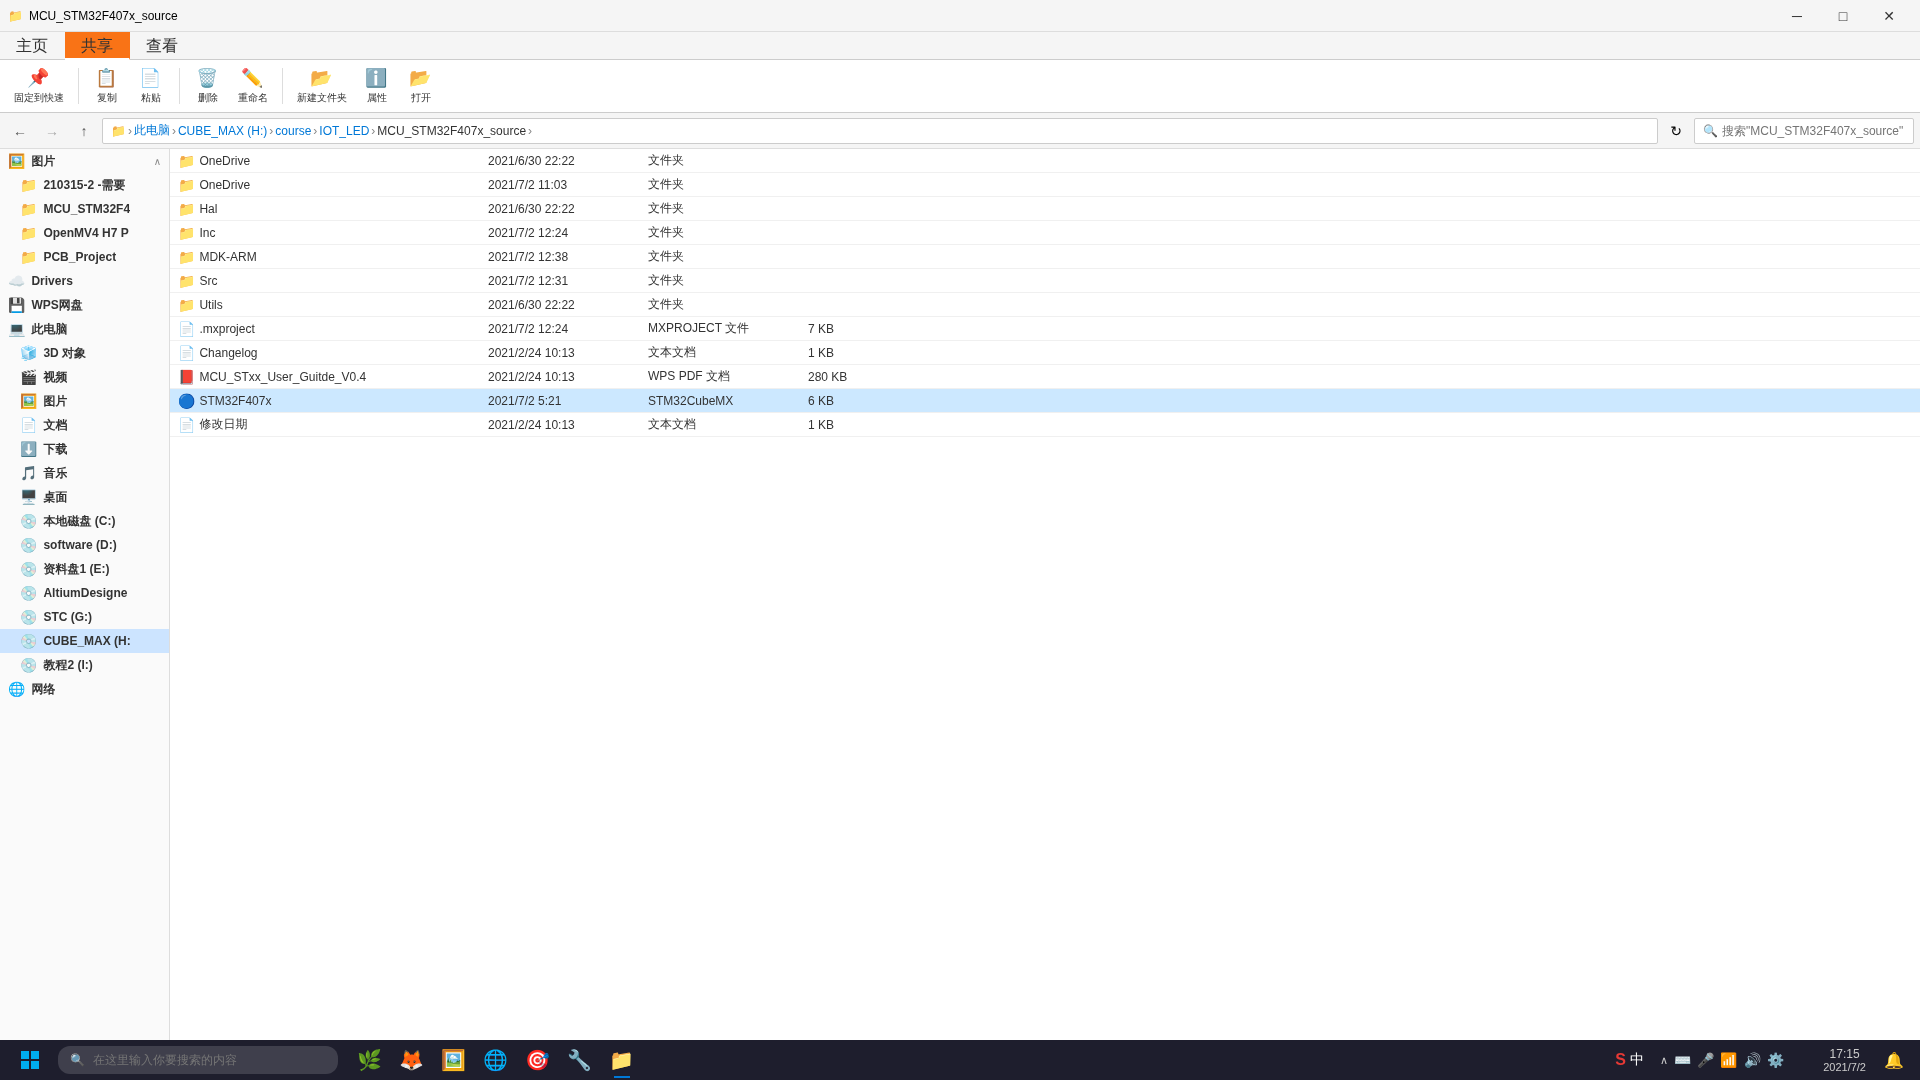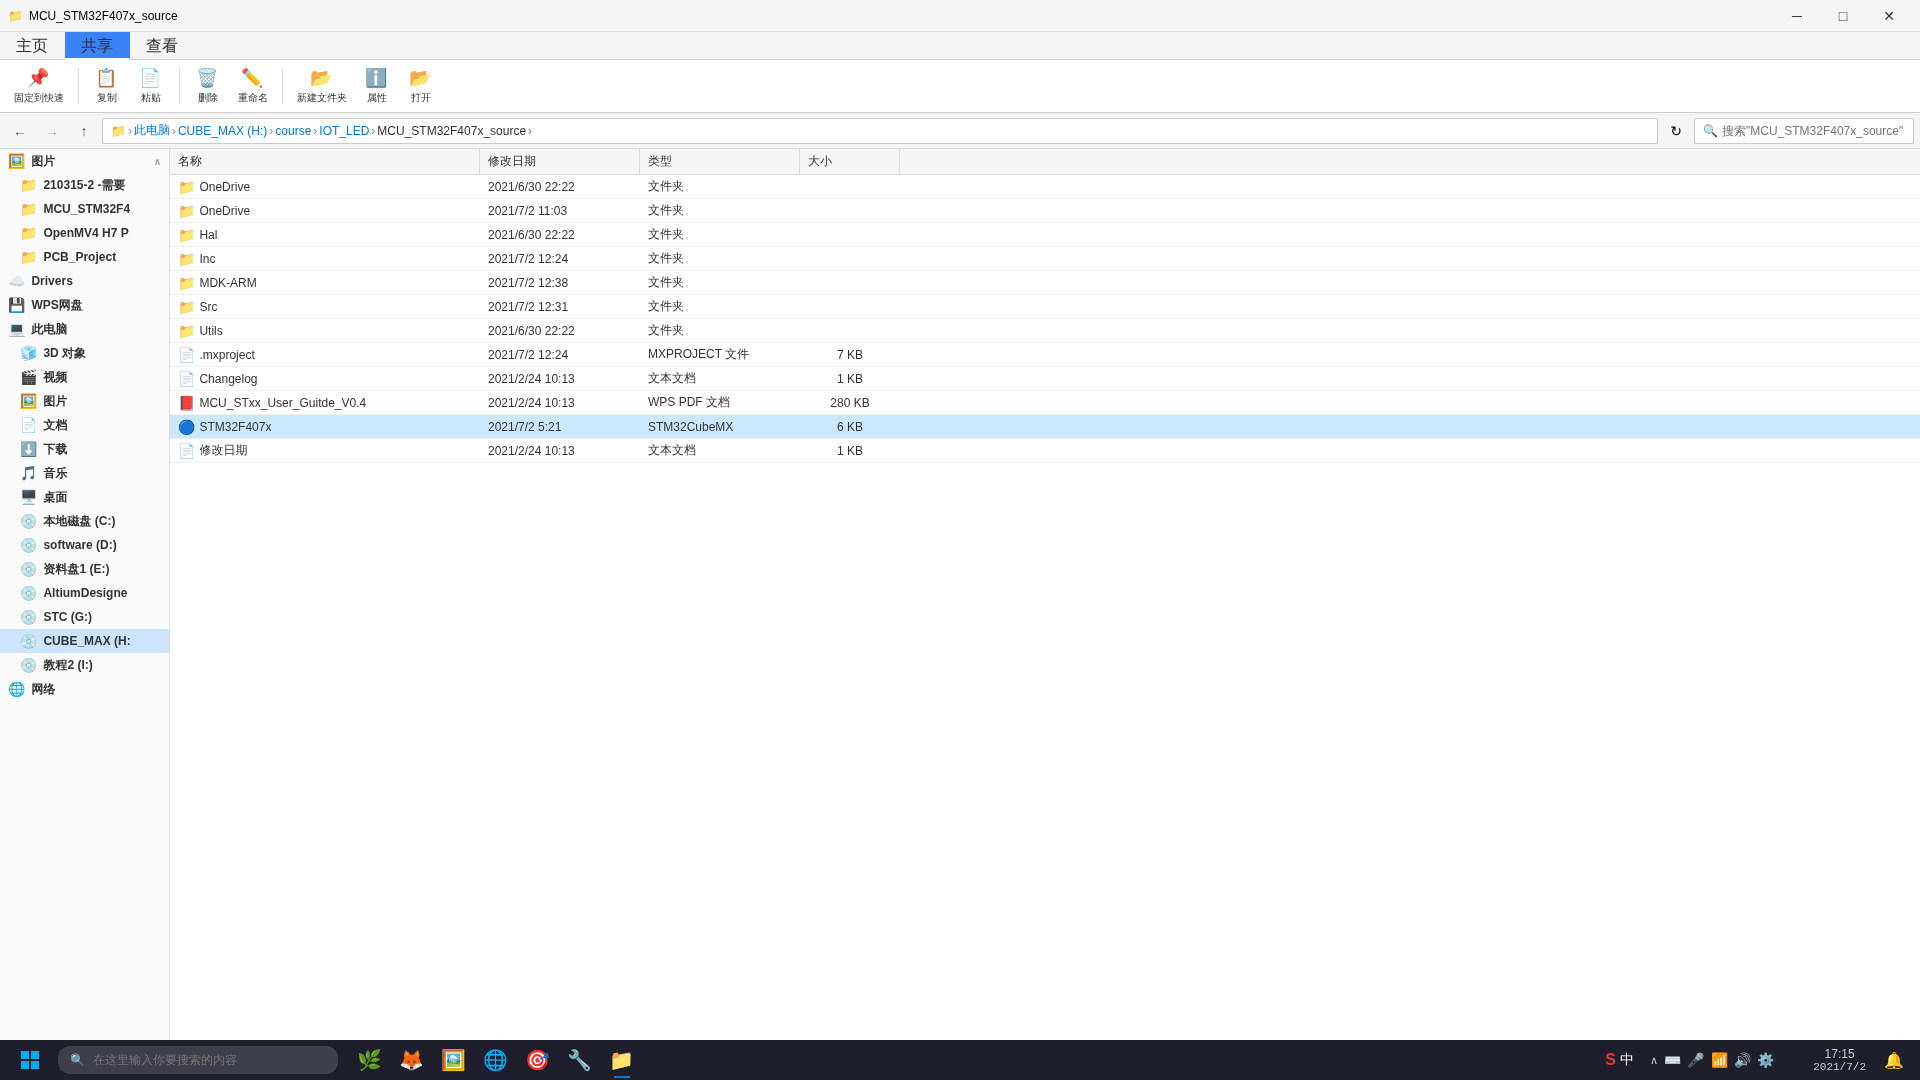--- a/index.html
+++ b/index.html
@@ -15,21 +15,21 @@
     .title-bar-controls { display: flex; gap: 0; }
     .title-btn { width: 46px; height: 32px; border: none; background: transparent; cursor: pointer; font-size: 14px; color: #333; }
 
     
     .ribbon { background: #fff; border-bottom: 1px solid #ccc; }
     .ribbon-tabs { display: flex; height: 28px; background: #f5f5f5; border-bottom: 1px solid #ccc; }
     .ribbon-tab {
       padding: 0 16px; line-height: 28px; cursor: pointer; font-size: 16px; color: #333;
       border-right: 1px solid transparent;
     }
-    .ribbon-tab.active { background: #3b82f6; border-bottom: 2px solid #fff; margin-bottom: -1px; }
+    .ribbon-tab.active { background: #f97316; border-bottom: 2px solid #fff; margin-bottom: -1px; }
     .ribbon-content { display: flex; align-items: center; padding: 4px 8px; gap: 4px; height: 52px; }
     .ribbon-btn {
       display: flex; flex-direction: column; align-items: center; justify-content: center;
       min-width: 40px; height: 44px; padding: 2px 6px; border: none; background: transparent;
       cursor: pointer; font-size: 10px; color: #333; gap: 2px; border-radius: 2px;
     }
     .ribbon-btn .icon { font-size: 18px; }
     .ribbon-separator { width: 1px; height: 36px; background: #ddd; margin: 0 4px; }
 
     
@@ -87,21 +87,21 @@
 
     .file-row {
       display: flex; align-items: center; height: 24px;
       border-bottom: 1px solid #f0f0f0; cursor: pointer;
     }
     .file-row.selected { background: #cce8ff; }
     .file-cell { padding: 0 8px; font-size: 12px; color: #333; overflow: hidden; text-overflow: ellipsis; white-space: nowrap; }
     .cell-name { width: 310px; display: flex; align-items: center; gap: 4px; }
     .cell-date { width: 160px; }
     .cell-type { width: 160px; }
-    .cell-size { width: 100px; text-align: center; }
+    .cell-size { width: 100px; text-align: left; }
 
     .folder-icon { font-size: 14px; }
 
     
     .status-bar {
       display: flex; align-items: center; background: #f5f5f5; height: 30px;
       padding: 0 12px; border-top: 1px solid #ddd; justify-content: space-between;
       font-size: 12px; color: #333;
     }
     .status-right { display: flex; align-items: center; gap: 4px; }
@@ -119,21 +119,21 @@
     .search-taskbar input { background: transparent; border: none; outline: none; color: #ccc; font-size: 12px; flex: 1; }
     .taskbar-apps { display: flex; gap: 2px; align-items: center; margin-left: 8px; }
     .taskbar-app { width: 40px; height: 40px; display: flex; align-items: center; justify-content: center; cursor: pointer; position: relative; }
     .taskbar-app .app-icon { font-size: 20px; }
     .taskbar-app.active::after { content: ''; position: absolute; bottom: 2px; left: 50%; transform: translateX(-50%); width: 16px; height: 2px; background: #0078d7; }
     .taskbar-right { margin-left: auto; display: flex; align-items: center; gap: 8px; color: #ccc; font-size: 11px; }
     .taskbar-systray { display: flex; align-items: center; gap: 6px; }
     .sys-icon { font-size: 14px; cursor: pointer; }
     .taskbar-clock { text-align: center; cursor: pointer; color: #ccc; margin-left: 30px; }
     .taskbar-clock .time { font-size: 12px; }
-    .taskbar-clock .date { font-size: 11px; font-family: Liberation Mono, monospace; }
+    .taskbar-clock .date { font-size: 11px; }
     .notification-btn { width: 40px; height: 40px; display: flex; align-items: center; justify-content: center; cursor: pointer; color: #ccc; font-size: 16px; }
 
     
     .ime-area { display: flex; align-items: center; gap: 4px; padding: 0 8px; color: white; font-size: 14px; }
 
     
     ::-webkit-scrollbar { width: 8px; }
     ::-webkit-scrollbar-track { background: #f5f5f5; }
     ::-webkit-scrollbar-thumb { background: #ccc; border-radius: 4px; }
 
@@ -319,26 +319,20 @@
         <span class="sidebar-label">教程2 (I:)</span>
       </div>
       <div class="sidebar-item" style="padding-left:8px;">
         <span class="sidebar-icon">🌐</span>
         <span class="sidebar-label">网络</span>
       </div>
     </div>
   </div>
 
   <div class="file-list">
-    <div class="file-list-header">
-      <div class="file-col-header col-name">名称</div>
-      <div class="file-col-header col-date">修改日期</div>
-      <div class="file-col-header col-type">类型</div>
-      <div class="file-col-header col-size">大小</div>
-    </div>
 
     <div id="file-rows-container">
         <div class="file-row">
           <div class="file-cell cell-name">
             <span class="folder-icon">📁</span>
             <span>OneDrive</span>
           </div>
           <div class="file-cell cell-date">2021/6/30 22:22</div>
           <div class="file-cell cell-type">文件夹</div>
           <div class="file-cell cell-size"></div>

